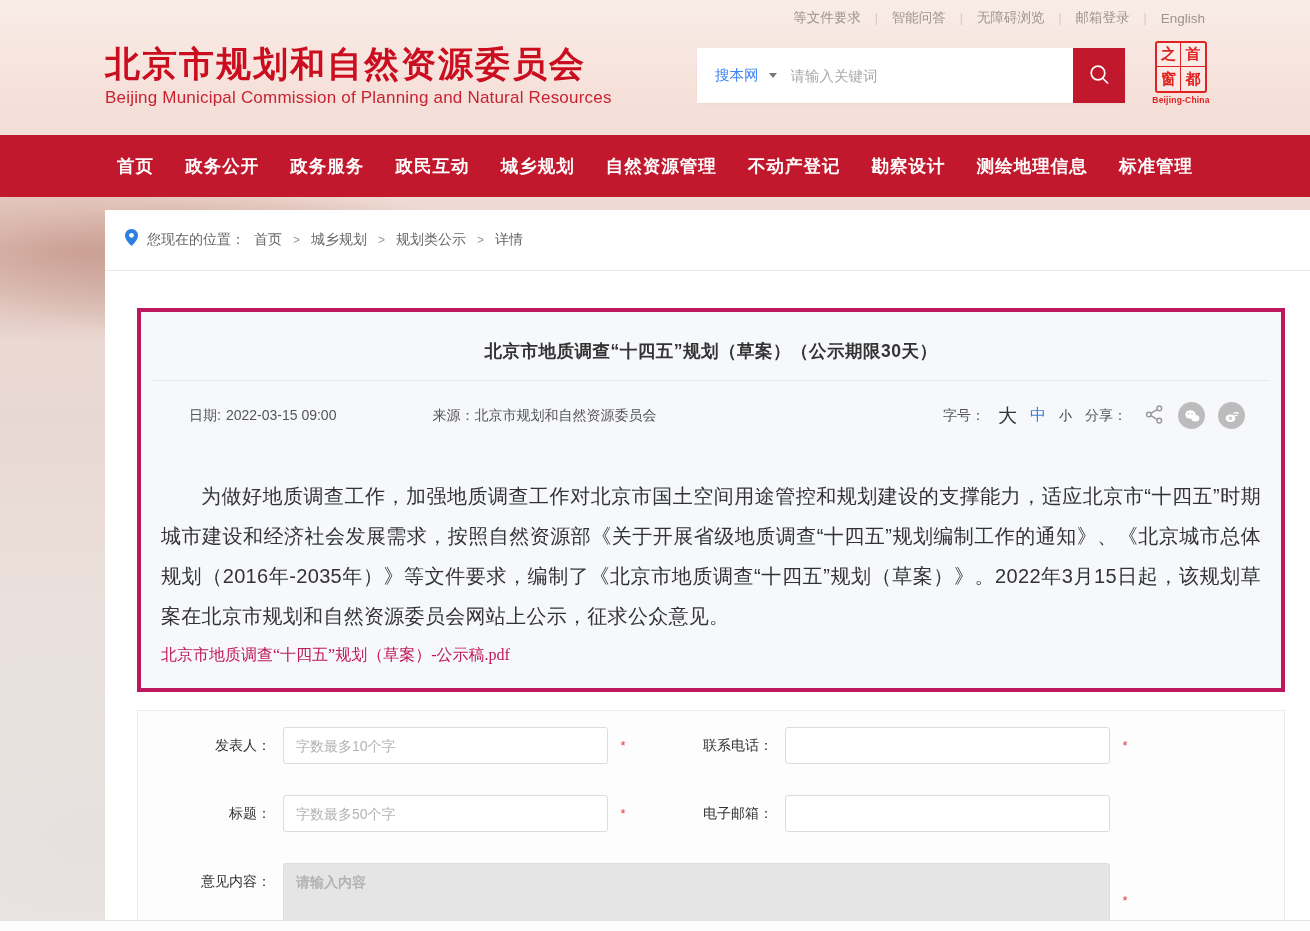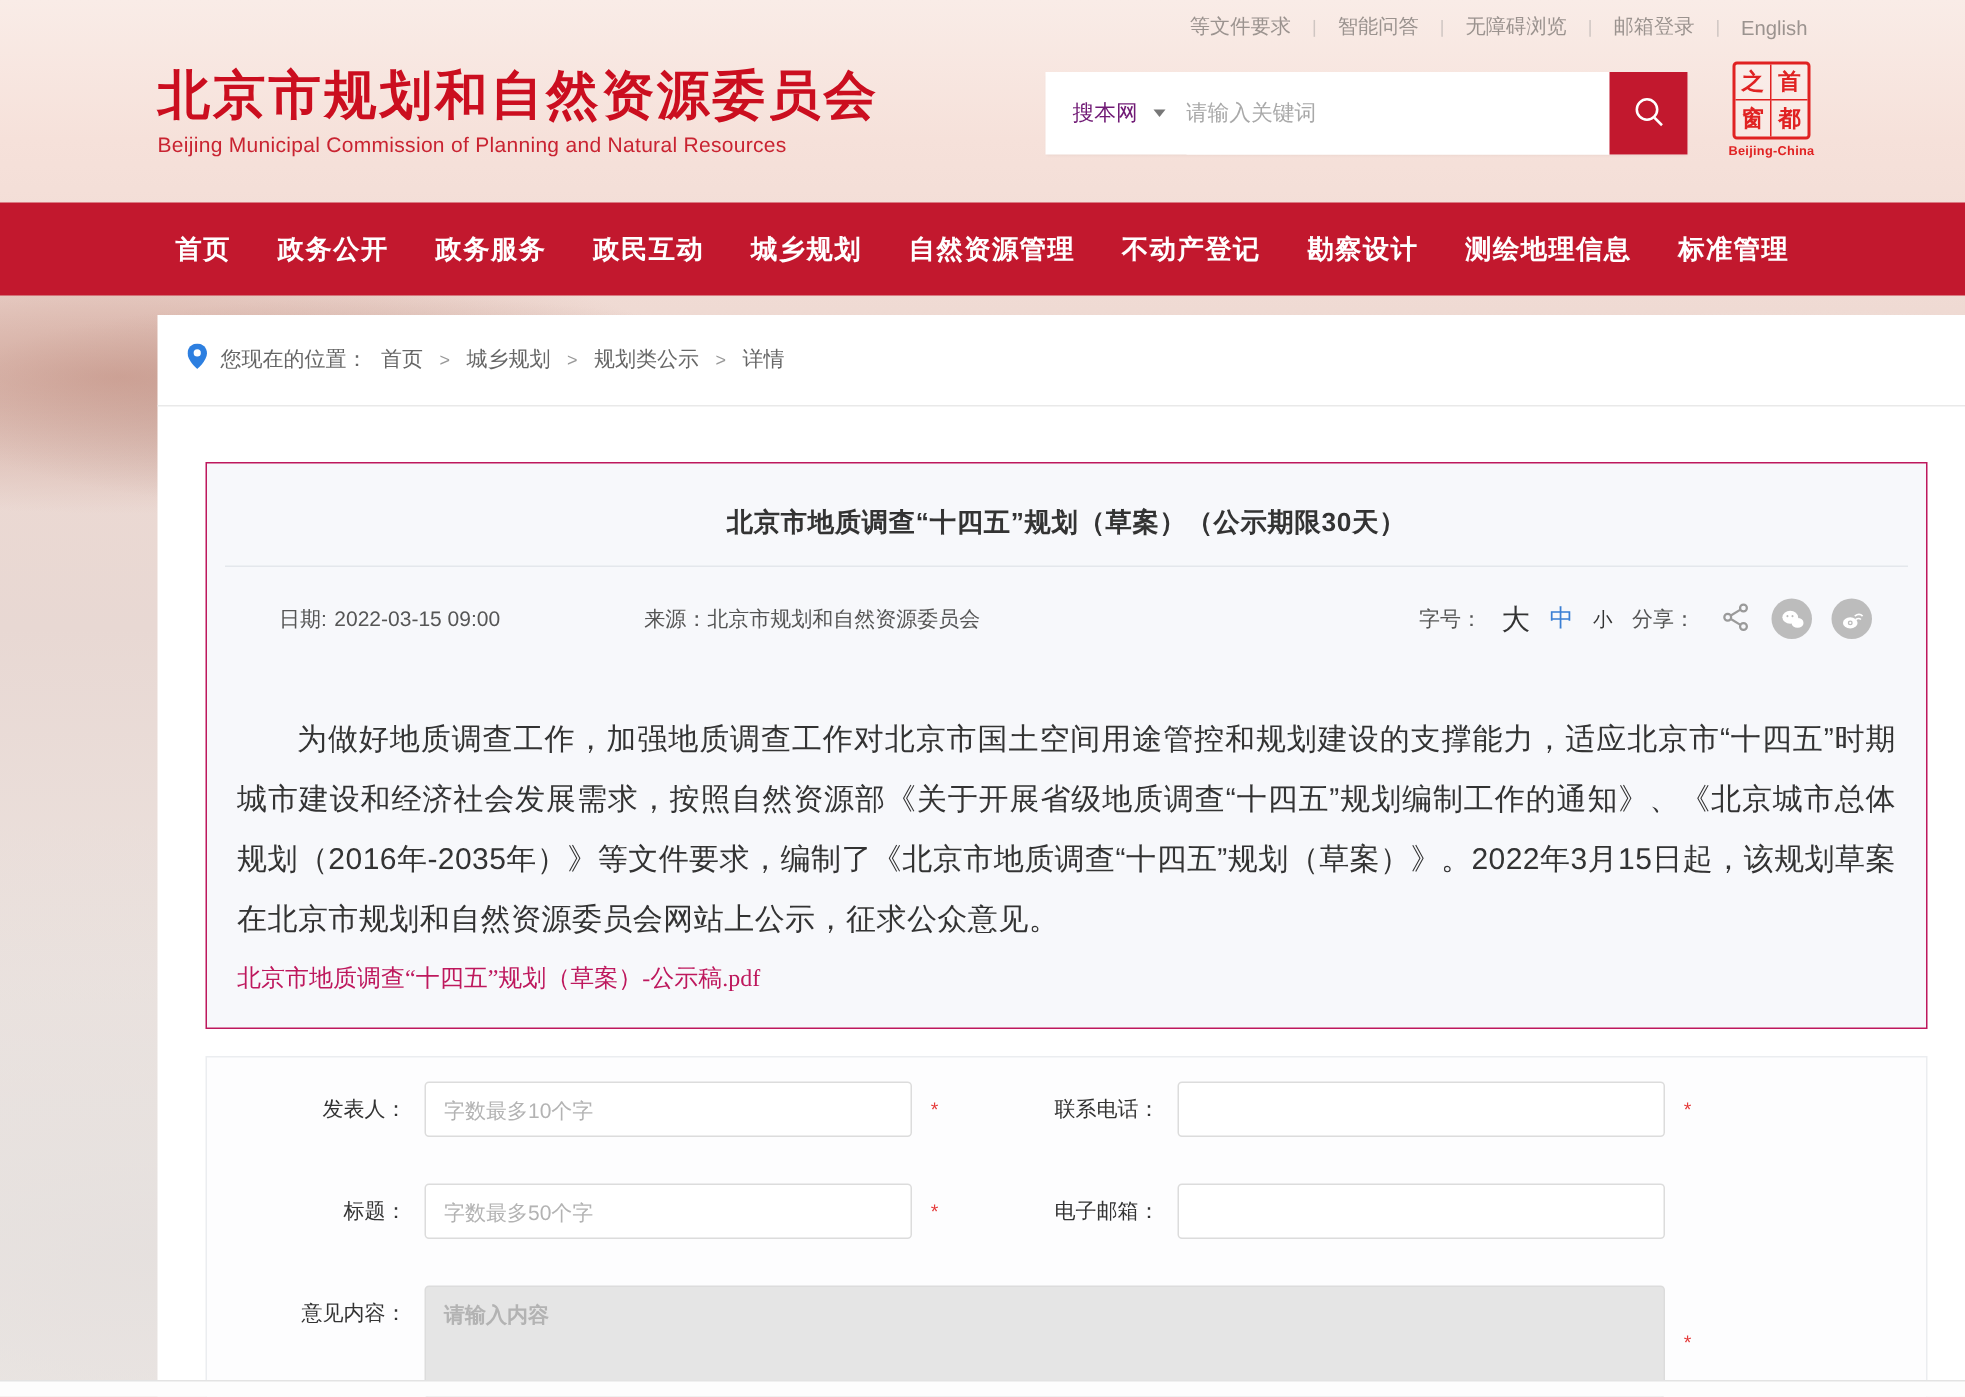--- a/index.html
+++ b/index.html
@@ -22,25 +22,25 @@
   .topbar { position:absolute; top:0; left:105px; width:1100px; height:36px; z-index:3;
             display:flex; align-items:center; justify-content:flex-end; gap:14px;
             font-size:13.5px; color:#9b938f; }
   .topbar a { color:#9b938f; text-decoration:none; cursor:pointer; }
   .topbar .sep { color:#cfc6c2; font-size:12px; }
 
   
   .header { position:absolute; top:36px; left:105px; width:1100px; height:99px; z-index:3; }
   .logo { position:absolute; left:0; top:8px; }
   .logo .cn { font-size:35px; font-weight:700; color:#cb0e1f; letter-spacing:2px; line-height:40px; }
-  .logo .en { font-size:14px; color:#c92331; margin-top:4px; letter-spacing:0.2px; }
+  .logo .en { font-size:17px; color:#c92331; margin-top:4px; letter-spacing:0.2px; }
 
   .searchbox { position:absolute; left:592px; top:12px; width:428px; height:55px; background:#fff;
                display:flex; align-items:center; box-shadow:0 1px 2px rgba(0,0,0,0.05); }
-  .search-scope { display:flex; align-items:center; gap:10px; padding:0 14px 0 18px; font-size:14.5px; color:#701a75; cursor:pointer; }
+  .search-scope { display:flex; align-items:center; gap:10px; padding:0 14px 0 18px; font-size:14.5px; color:#3b82f6; cursor:pointer; }
   .caret { width:0; height:0; border-left:4.5px solid transparent; border-right:4.5px solid transparent; border-top:5.5px solid #777; }
   .search-input { flex:1; border:none; outline:none; font-size:14.5px; color:#333; height:100%; }
   .search-input::placeholder { color:#a9a9a9; }
   .search-btn { width:52px; height:55px; background:#c2182e; border:none; cursor:pointer;
                 display:flex; align-items:center; justify-content:center; }
 
   .seal { position:absolute; left:1047px; top:5px; width:58px; text-align:center; cursor:pointer; }
   .seal-box { width:52px; height:52px; margin:0 auto; border:2.5px solid #e02222; border-radius:3px;
               display:grid; grid-template-columns:1fr 1fr; grid-template-rows:1fr 1fr; background:rgba(255,255,255,0.25); }
   .seal-box span { display:flex; align-items:center; justify-content:center; font-size:15px; font-weight:700; color:#e02222; }
@@ -56,21 +56,21 @@
   
   .container { position:absolute; top:210px; left:105px; width:1212px; height:734px; background:#fff; z-index:2; }
 
   .breadcrumb { height:61px; display:flex; align-items:center; gap:9px; padding:0 20px; border-bottom:1px solid #e9e9e9;
                 font-size:14px; color:#666; }
   .breadcrumb a { color:#666; text-decoration:none; cursor:pointer; }
   .breadcrumb .bc-sep { color:#999; font-size:12px; margin:0 2px; }
   .pin { margin-top:-2px; }
 
   
-  .article-card { margin:37px 32px 0; background:#f7f8fb; border:1px solid #be185d; padding:27px 10px 18px; }
+  .article-card { margin:37px 32px 0; background:#f7f8fb; border:4px solid #be185d; padding:27px 10px 18px; }
   .article-title { text-align:center; font-size:17.5px; font-weight:700; color:#333; letter-spacing:0.5px; }
   .article-rule { border:none; border-top:1px solid #e4e7ec; margin:17px 2px 0; }
   .meta { display:flex; align-items:center; padding:21px 26px 0 38px; font-size:14px; color:#555; }
   .meta .date-group { display:flex; gap:5px; }
   .meta .source-group { margin-left:96px; }
   .meta .right-group { margin-left:auto; display:flex; align-items:center; gap:13px; }
   .fs-label, .share-label { color:#555; }
   .fs-big { font-size:19px; color:#333; cursor:pointer; }
   .fs-mid { font-size:16px; color:#3b7fd4; cursor:pointer; }
   .fs-small { font-size:13px; color:#333; cursor:pointer; }

